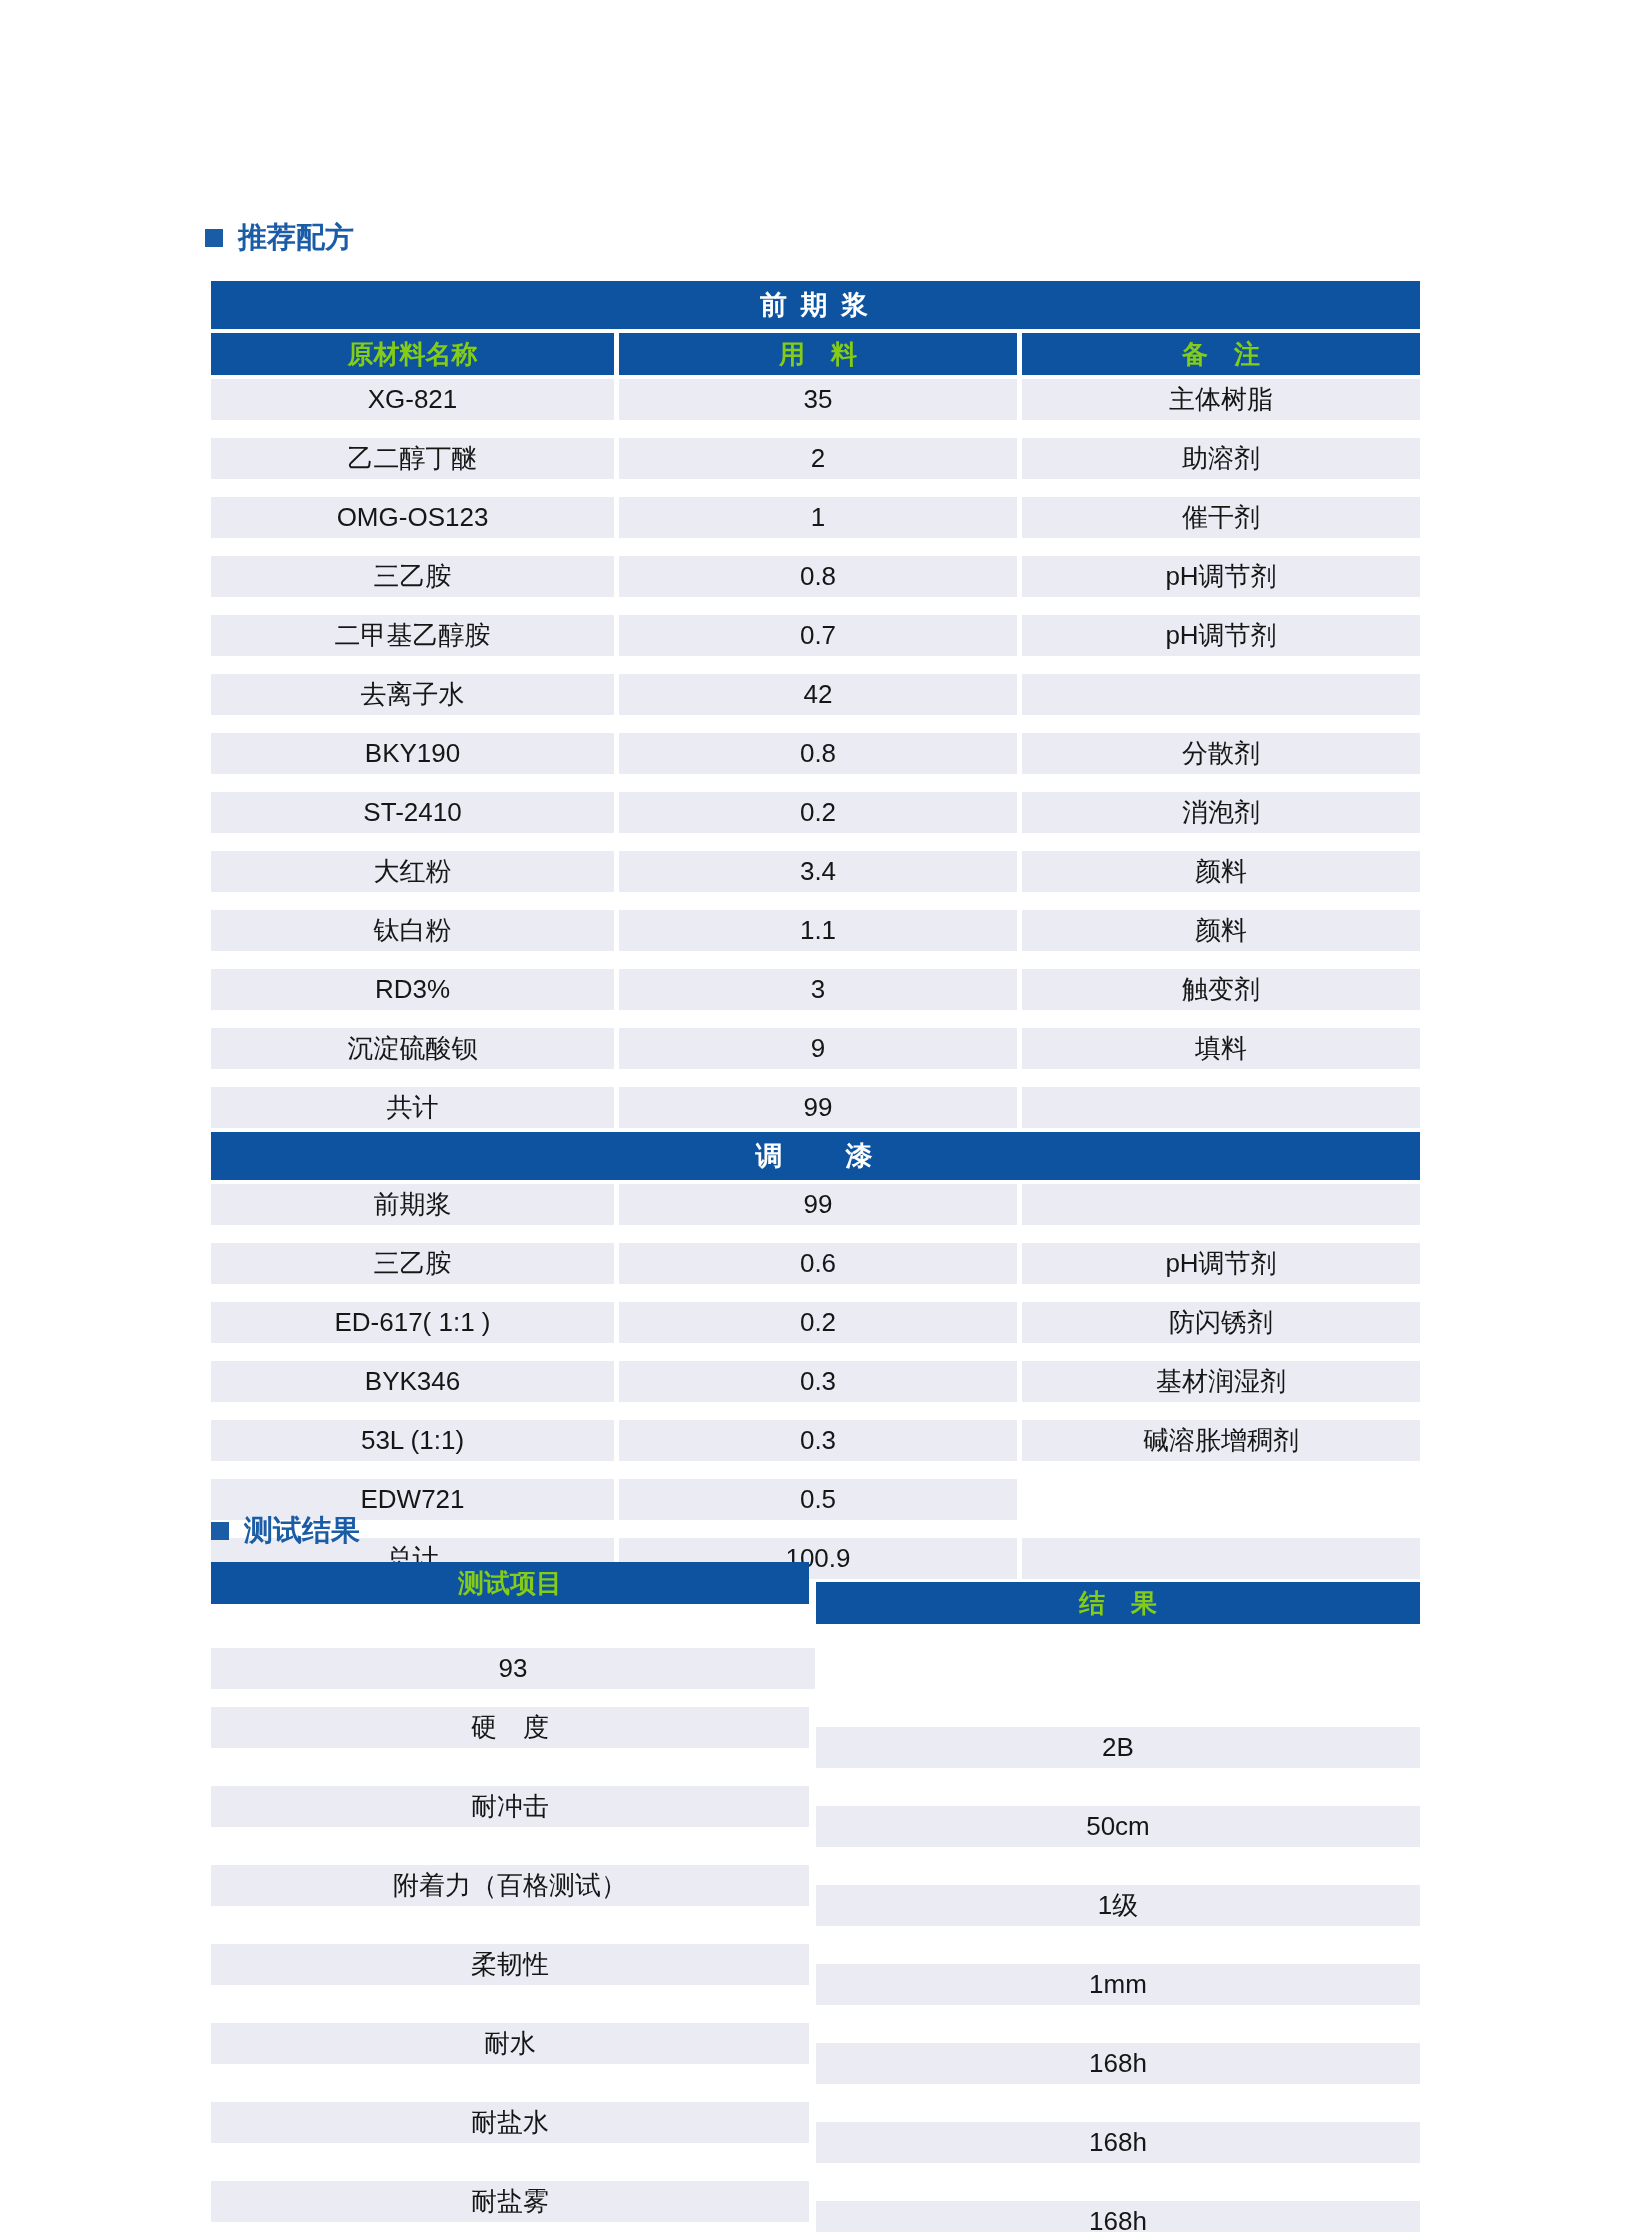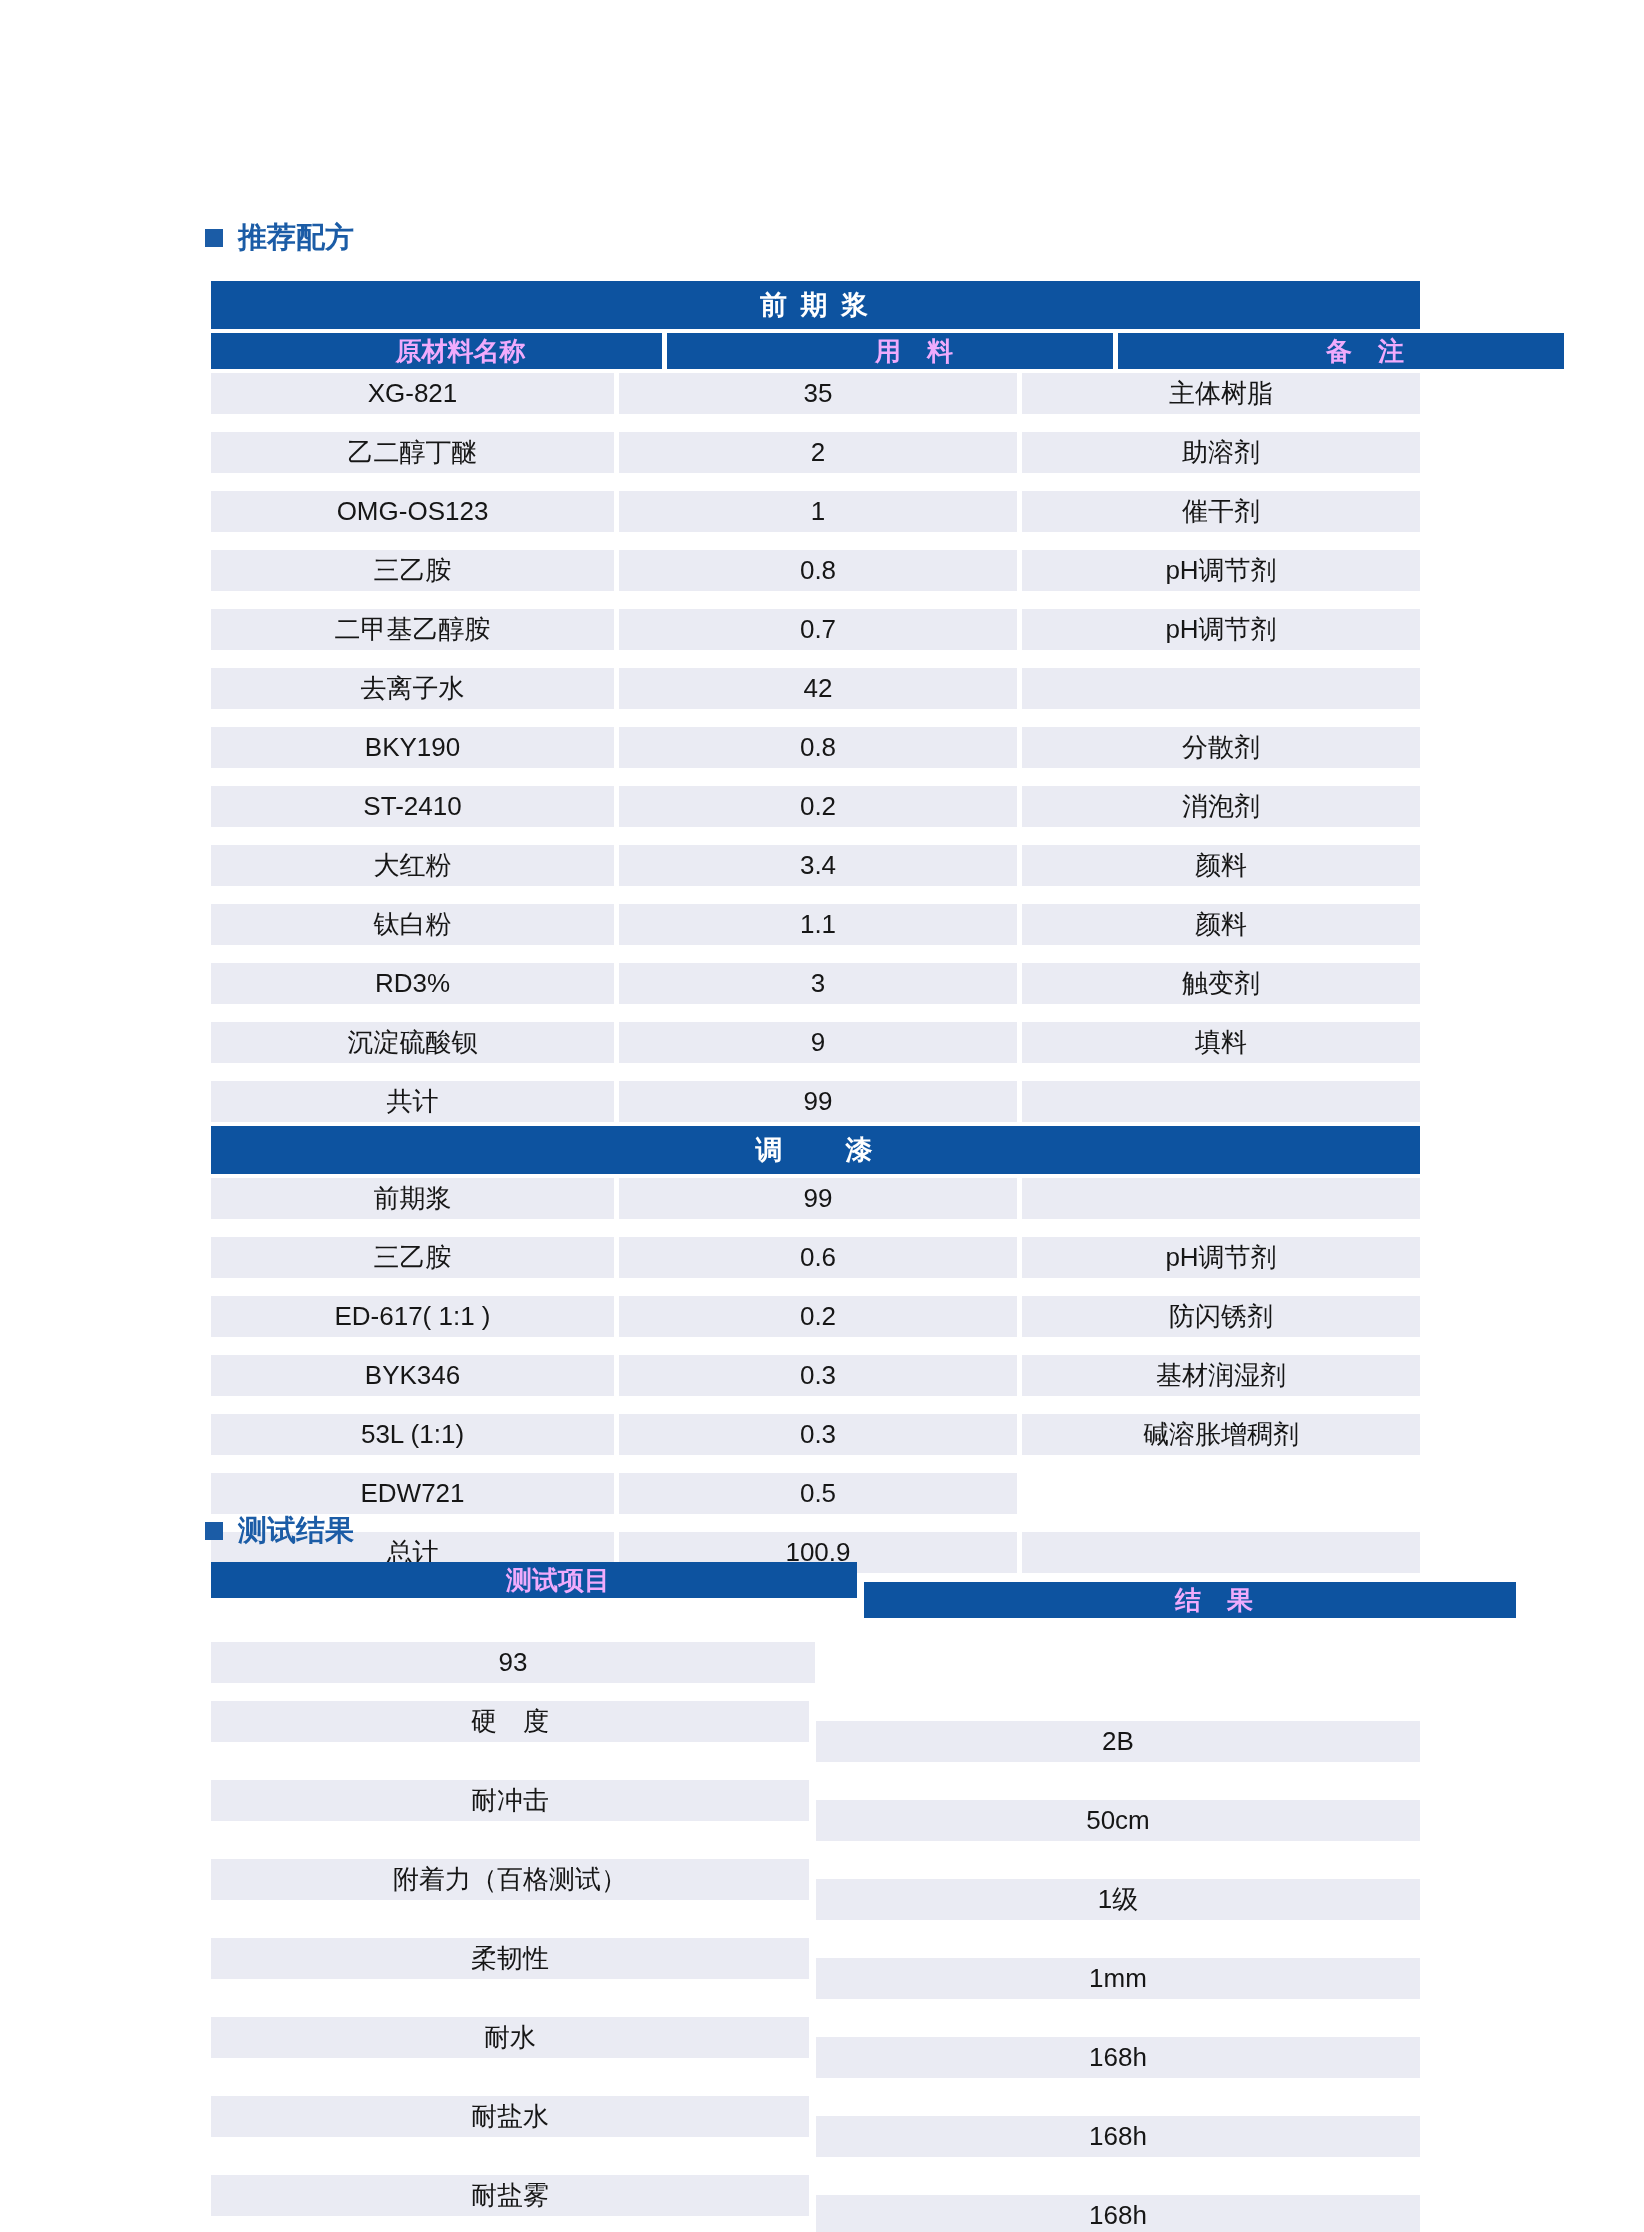--- a/index.html
+++ b/index.html
@@ -18,21 +18,21 @@
   }
   .sec-title{
     position:absolute;left:205px;
     display:flex;align-items:center;gap:15px;
     color:var(--title-blue);
     font-weight:bold;font-size:29px;
     line-height:1;
   }
   .sq{width:18px;height:18px;background:var(--title-blue);flex:0 0 auto;}
   #title1{top:223px;}
-  #title2{top:1516px;}
+  #title2{top:1516px;margin-left:6px;}
 
   .dtable{
     position:absolute;left:211px;width:1209px;
     display:flex;flex-direction:column;gap:4px;
   }
   #table1{top:281px;}
   #table2{top:1562px;border-radius:12px;}
 
   .section-bar{
     height:48px;background:var(--blue);
@@ -43,22 +43,22 @@
   .trow{display:flex;gap:5px;}
   #table2 .trow{gap:7px;}
   .rows{display:flex;flex-direction:column;gap:18px;justify-content:space-between;}
   .tcell{
     height:41px;background:var(--rowbg);
     display:flex;align-items:center;justify-content:center;
     font-size:26px;color:var(--text);
     white-space:pre;
   }
   .thead .tcell{
-    height:36px;background:var(--blue);
-    color:#f0abfc;font-weight:bold;padding-left:48px;
+    height:42px;background:var(--blue);
+    color:#84cc16;font-weight:bold;
   }
   
   .c1{width:403px;flex:0 0 auto;}
   .c2{width:398px;flex:0 0 auto;}
   .c3{width:398px;flex:0 0 auto;}
   
   .tc1{width:598px;flex:0 0 auto;}
   .tc2{width:604px;flex:0 0 auto;margin-top:20px;}
 </style>
 </head>

